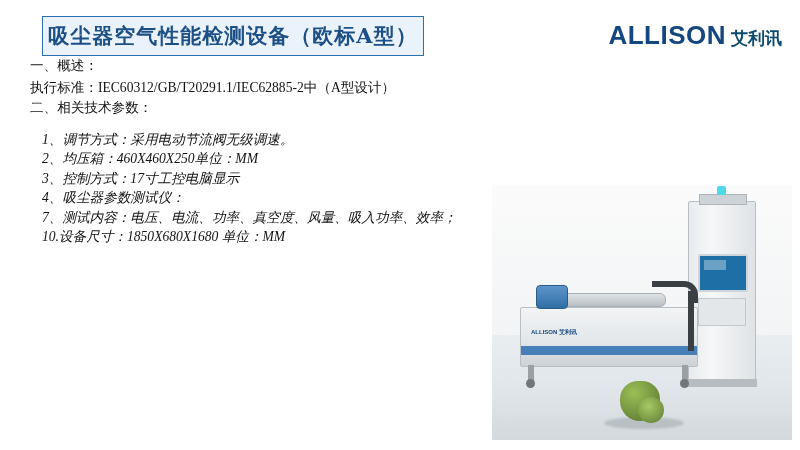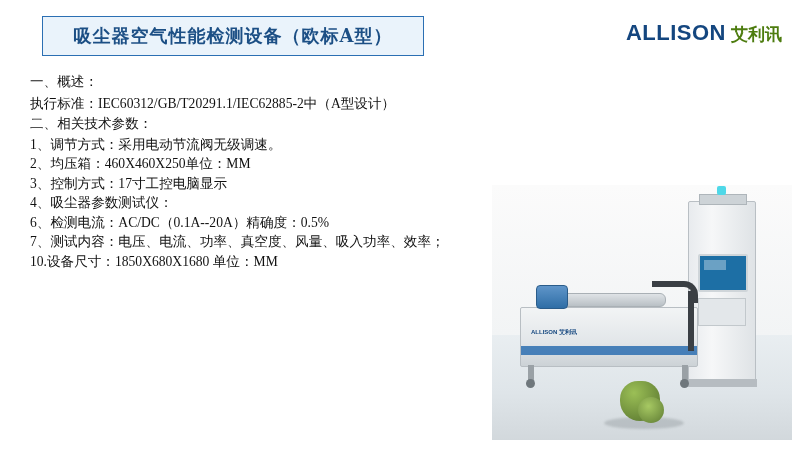--- a/index.html
+++ b/index.html
@@ -27,73 +27,74 @@
     top: 16px;
     width: 380px;
     height: 38px;
     border: 1.5px solid #2b6fb3;
     background: #eaf3fb;
     display: flex;
     align-items: center;
     justify-content: center;
   }
   .title-box .title-text {
-    font-size: 18px;
+    font-size: 21px;
     font-weight: bold;
     color: #1c4f85;
     letter-spacing: 1px;
     font-family: "DejaVu Serif", "Liberation Serif", serif;
   }
   .brand {
     position: absolute;
     right: 18px;
     top: 20px;
     display: flex;
     align-items: baseline;
     gap: 5px;
   }
   .brand-en {
-    font-size: 22px;
+    font-size: 26px;
     font-weight: bold;
     color: #14467f;
     letter-spacing: 0.5px;
     font-family: "Liberation Sans", sans-serif;
   }
   .brand-cn {
     font-size: 17px;
     font-weight: bold;
-    color: #4d7c0f;
+    color: #0c4a6e;
     font-family: "DejaVu Sans", sans-serif;
     text-align: center;
   }
   
   .content {
     position: absolute;
     left: 30px;
-    top: 72px;
+    top: 56px;
     width: 520px;
     font-size: 13.6px;
     line-height: 19.5px;
     color: #111;
   }
   .sec-head {
     margin: 0 0 1px 0;
   }
   .para {
     margin: 0;
     text-indent: 2em;
     text-align: justify;
   }
   .standard-line {
     margin: 2px 0 1px 0;
   }
   .spec-list {
-    margin: 0;
+    margin: 12px;
     padding: 0;
     list-style: none;
+    font-style: italic;
   }
   .spec-list li {
     margin: 0;
     white-space: nowrap;
   }
   
   .photo {
     position: absolute;
     right: 8px;
     top: 185px;
@@ -314,21 +315,20 @@
 
   <div class="content">
     <p class="sec-head">一、概述：</p>
     <p class="standard-line">执行标准：IEC60312/GB/T20291.1/IEC62885-2中（A型设计）</p>
     <p class="sec-head">二、相关技术参数：</p>
     <ul class="spec-list">
       <li>1、调节方式：采用电动节流阀无级调速。</li>
       <li>2、均压箱：460X460X250单位：MM</li>
       <li>3、控制方式：17寸工控电脑显示</li>
       <li>4、吸尘器参数测试仪：</li>
-      <li>6、检测电流：AC/DC（0.1A--20A）精确度：0.5%</li>
       <li>7、测试内容：电压、电流、功率、真空度、风量、吸入功率、效率；</li>
       <li>10.设备尺寸：1850X680X1680 单位：MM</li>
     </ul>
   </div>
 
   <div class="photo">
     <div class="wall"></div>
     <div class="floor"></div>
 
     <div class="cabinet">

